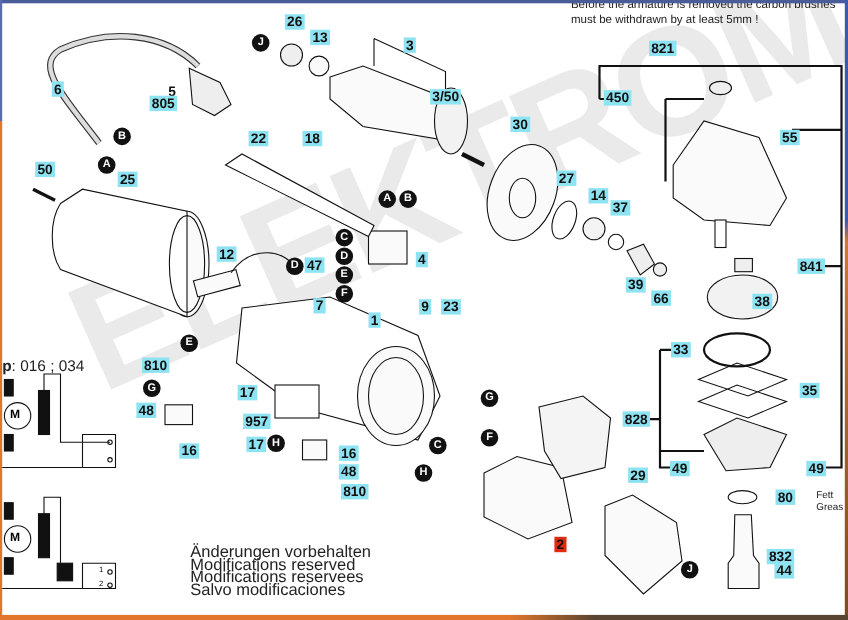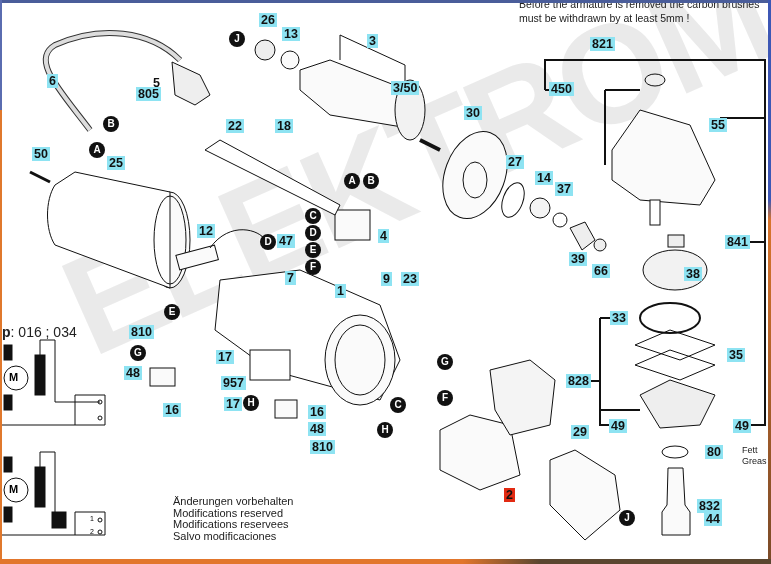--- a/index.html
+++ b/index.html
@@ -7,21 +7,21 @@
   #frame{position:absolute;left:0;top:0;width:771px;height:564px;overflow:hidden;}
   #topbar{position:absolute;left:0;top:0;width:771px;height:3px;background:#4a5d9a;}
   #leftbar{position:absolute;left:0;top:0;width:2px;height:564px;background:linear-gradient(#5a6cb0 0,#5a6cb0 110px,#e0782c 110px);}
   #rightbar{position:absolute;right:0;top:0;width:3px;height:564px;background:linear-gradient(#3d57b5 0,#3d57b5 200px,#d8742b 220px,#7a4a28 100%);}
   #bottombar{position:absolute;left:0;bottom:0;width:771px;height:5px;background:linear-gradient(90deg,#e2762c 0,#e2762c 60%,#5a4630 70%,#5a4630 100%);}
   svg{position:absolute;left:0;top:0;}
   .lbl{position:absolute;background:#8ee3f2;color:#111;font-weight:bold;font-size:12.5px;line-height:14px;padding:0 2px;white-space:nowrap;}
   .lbl.red{background:#e22a12;color:#111;}
   .circ{position:absolute;width:16px;height:16px;border-radius:50%;background:#111;color:#fff;font-weight:bold;font-size:10px;line-height:16px;text-align:center;}
   .note{position:absolute;font-size:10.5px;color:#222;line-height:13px;white-space:nowrap;}
-  .mods{position:absolute;left:173px;top:496px;font-size:11px;line-height:11.6px;color:#222;white-space:nowrap;}
+  .mods{position:absolute;left:173px;top:496px;font-size:15px;line-height:11.6px;color:#222;white-space:nowrap;}
   .grease{position:absolute;left:742px;top:445px;font-size:9px;line-height:11px;color:#222;}
   .wm{position:absolute;left:40px;top:240px;font-size:140px;font-weight:bold;color:rgba(180,180,180,0.28);transform:rotate(-24deg);transform-origin:left top;white-space:nowrap;letter-spacing:-4px;pointer-events:none;}
   .circuit-label{position:absolute;left:2px;top:324px;font-size:14px;color:#222;}
 </style>
 </head>
 <body>
 
 <div id="frame">
   <div class="wm">ELEKTROMECH</div>
 

